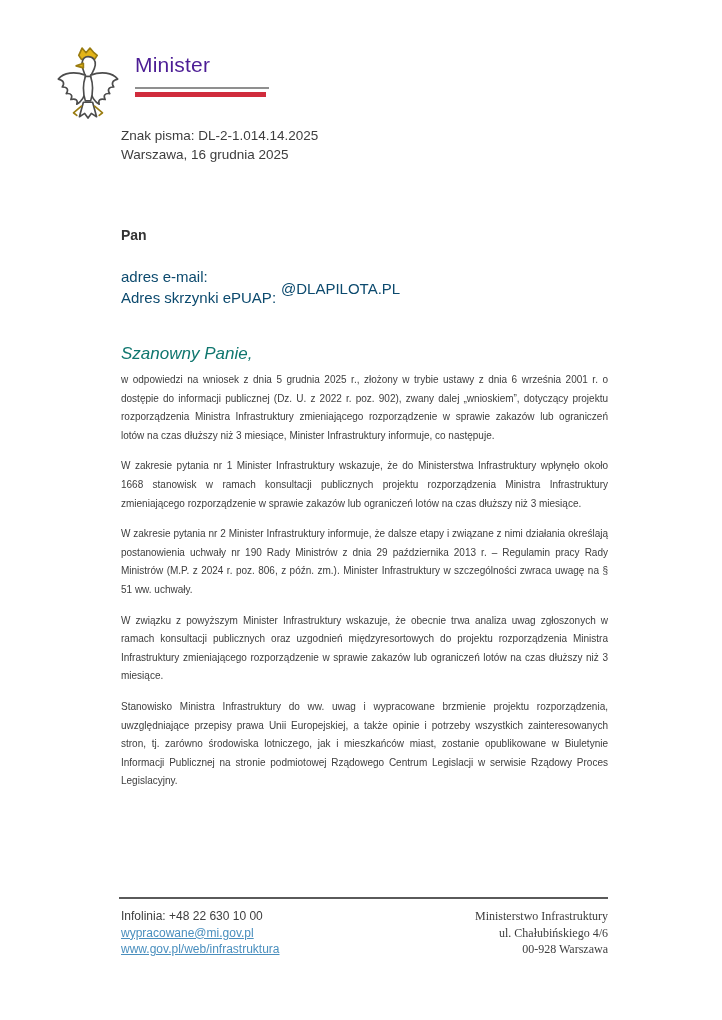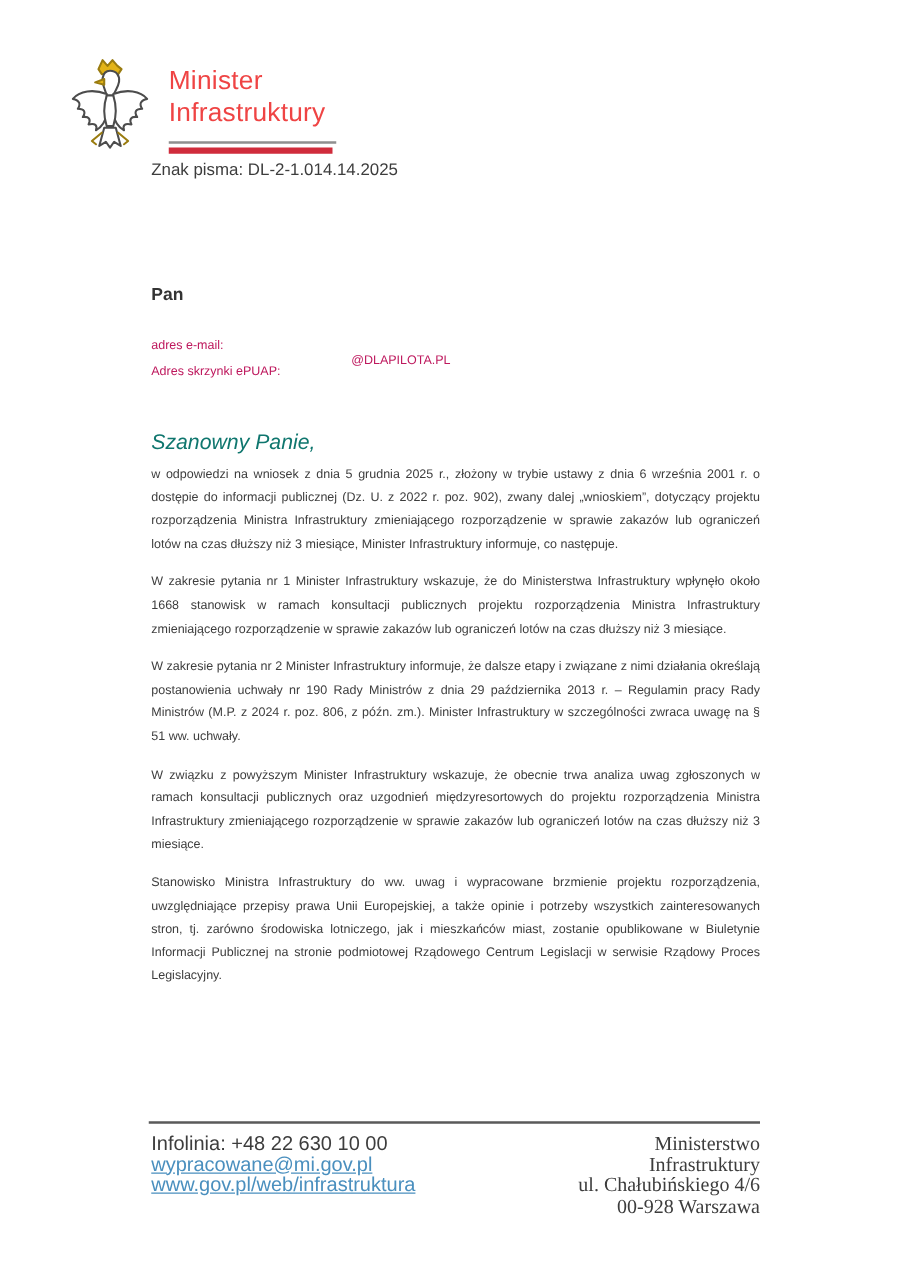--- a/index.html
+++ b/index.html
@@ -20,21 +20,21 @@
     left: 55px;
     top: 44px;
     display: flex;
     align-items: flex-start;
   }
   .eagle { width: 66px; height: 90px; flex: 0 0 auto; }
   .brand { margin-left: 14px; padding-top: 8px; }
   .brand-title {
     font-size: 21px;
     line-height: 26px;
-    color: #ef4444;
+    color: #4c1d95;
     letter-spacing: 0.2px;
   }
   .flag {
     margin-top: 9px;
     width: 134px;
   }
   .flag .flag-white {
     height: 2px;
     background: #8f8f8f;
     width: 134px;
@@ -59,23 +59,23 @@
     left: 121px;
     top: 227px;
     font-size: 14px;
     font-weight: bold;
     color: #333333;
   }
   .contact-block {
     position: absolute;
     left: 121px;
     top: 266px;
-    font-size: 10px;
+    font-size: 15px;
     line-height: 21px;
-    color: #be185d;
+    color: #0c4a6e;
   }
   .email-row { position: relative; }
   .email-domain { position: absolute; left: 160px; top: 12px; }
   
   .greeting {
     position: absolute;
     left: 121px;
     top: 344px;
     font-size: 17px;
     font-style: italic;
@@ -101,21 +101,21 @@
     height: 2px;
     background: #5a5a5a;
   }
   .footer {
     position: absolute;
     left: 121px;
     top: 908px;
     width: 487px;
     display: flex;
     justify-content: space-between;
-    font-size: 16px;
+    font-size: 12px;
     line-height: 16.5px;
     color: #3d3d3d;
   }
   .footer a {
     color: #4a8fbe;
     text-decoration: underline;
   }
   .footer-right { text-align: right; width: 170px; font-family: Liberation Serif, serif; }
 </style>
 </head>
@@ -140,30 +140,30 @@
         <path d="M46 47 C42 59 42 71 46 84 L54 84 C58 71 58 59 54 47 Z"></path>
 
         <path d="M43 86 L37 108 L45 103 L50 110 L55 103 L63 108 L57 86 Z"></path>
 
         <path d="M40 92 L28 102 L33 106" fill="none" stroke="#9a7c10"></path>
         <path d="M60 92 L72 102 L67 106" fill="none" stroke="#9a7c10"></path>
       </g>
     </svg>
     <div class="brand">
       <div class="brand-title">Minister</div>
-      <div class="brand-title">Infrastruktury</div>
       <div class="flag">
         <div class="flag-white"></div>
         <div class="flag-red"></div>
       </div>
     </div>
   </div>
 
   <div class="ref-block">
     <div>Znak pisma: DL-2-1.014.14.2025</div>
+    <div>Warszawa, 16 grudnia 2025</div>
   </div>
 
   <div class="recipient-name">Pan</div>
 
   <div class="contact-block">
     <div class="email-row">
       <span>adres e-mail:</span>
       <span class="email-domain">@DLAPILOTA.PL</span>
     </div>
     <div>Adres skrzynki ePUAP:</div>

